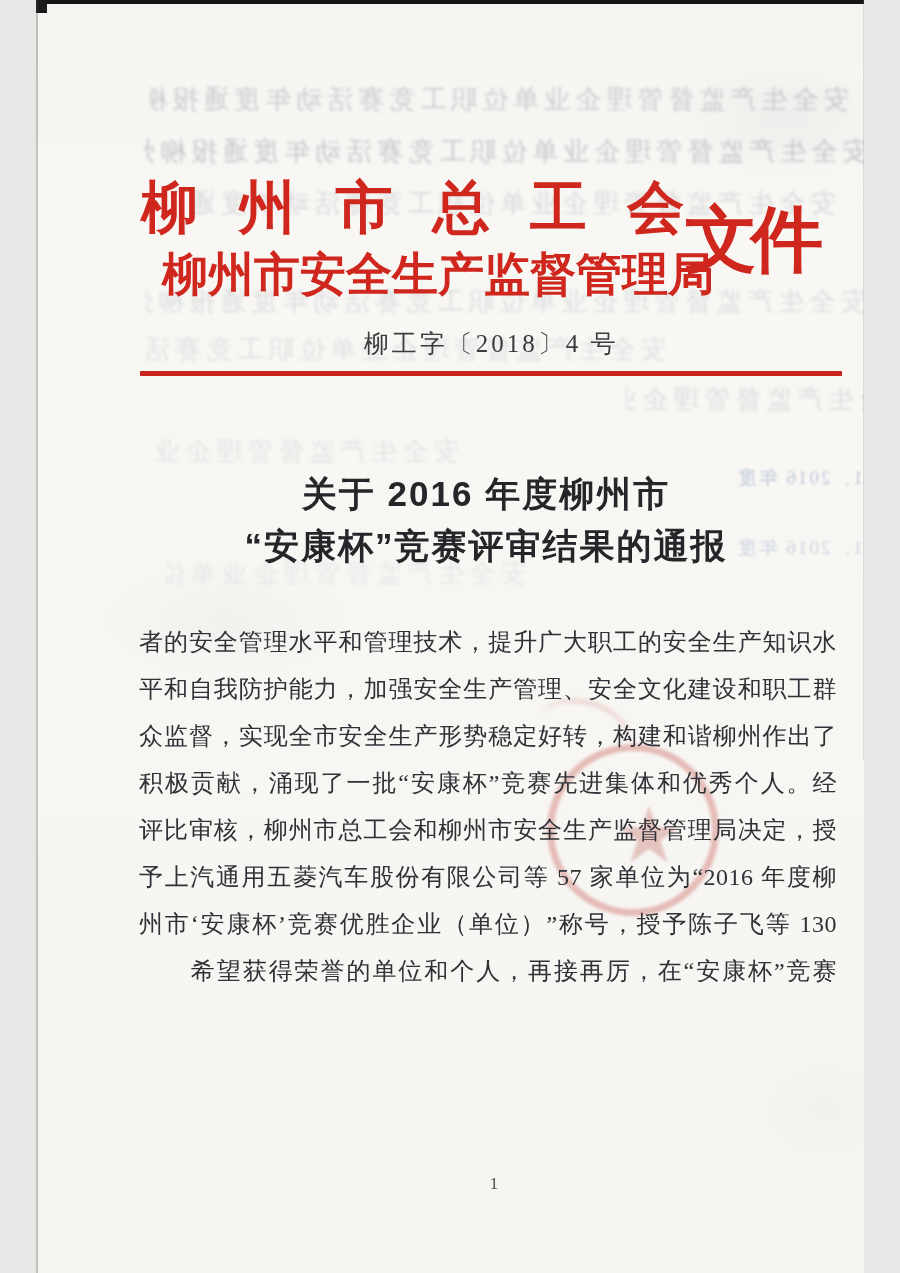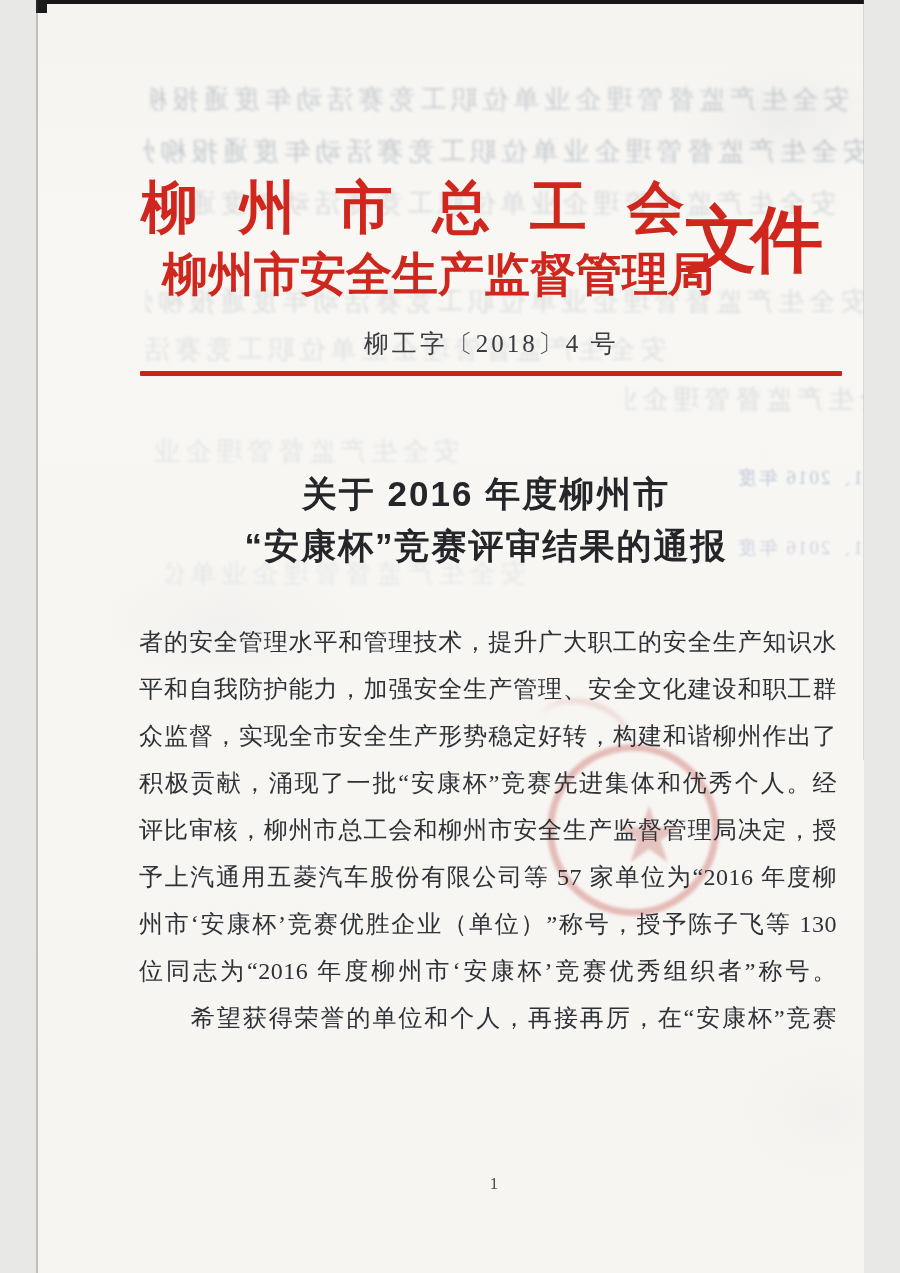--- a/index.html
+++ b/index.html
@@ -131,19 +131,18 @@
   </div>
 
   <div class="body-text">
     <div class="bline">者的安全管理水平和管理技术，提升广大职工的安全生产知识水</div>
     <div class="bline">平和自我防护能力，加强安全生产管理、安全文化建设和职工群</div>
     <div class="bline">众监督，实现全市安全生产形势稳定好转，构建和谐柳州作出了</div>
     <div class="bline">积极贡献，涌现了一批“安康杯”竞赛先进集体和优秀个人。经</div>
     <div class="bline">评比审核，柳州市总工会和柳州市安全生产监督管理局决定，授</div>
     <div class="bline">予上汽通用五菱汽车股份有限公司等 57 家单位为“2016 年度柳</div>
     <div class="bline">州市‘安康杯’竞赛优胜企业（单位）”称号，授予陈子飞等 130</div>
-    <div class="bline">位同志为“2016 年度柳州市‘安康杯’竞赛优秀组织者”称号。</div>
     <div class="bline">　　希望获得荣誉的单位和个人，再接再厉，在“安康杯”竞赛</div>
   </div>
 
   <div class="page-num">1</div>
 
 </div>
 
 </body></html>

